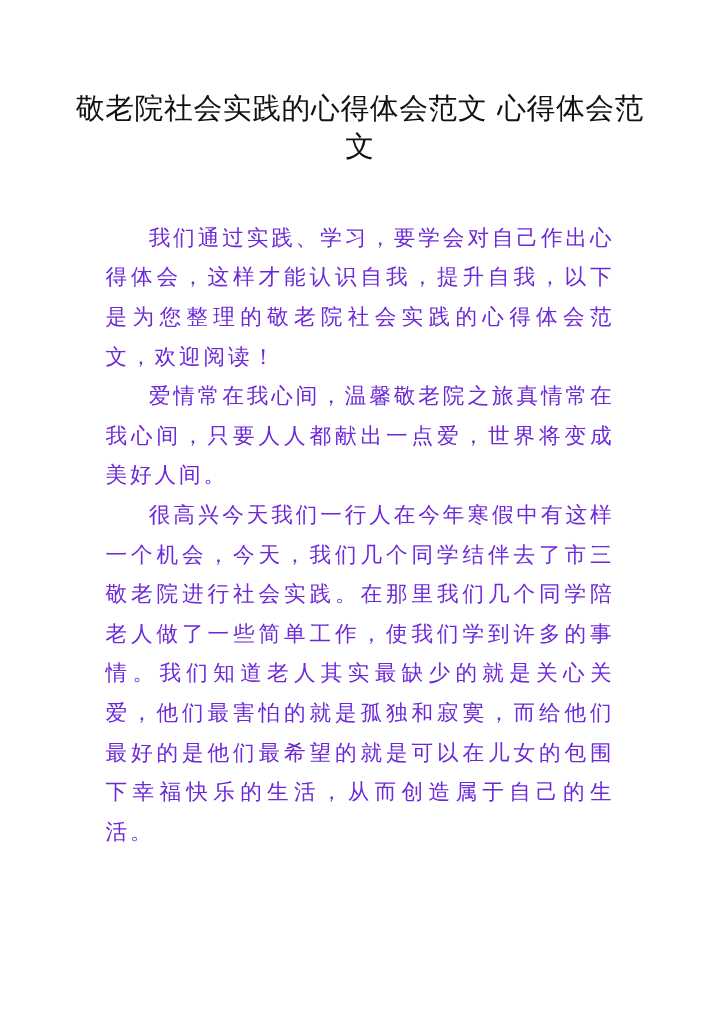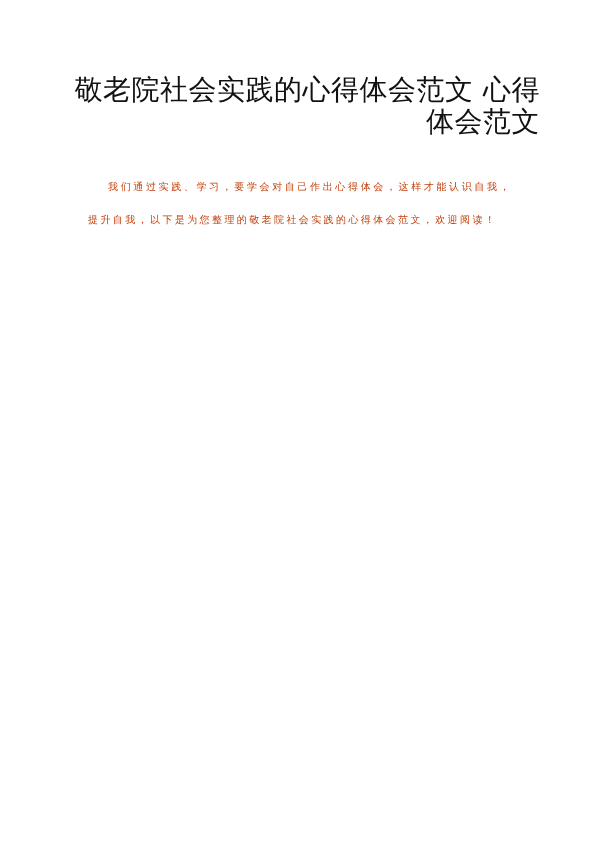--- a/index.html
+++ b/index.html
@@ -1,23 +1,25 @@
 <!DOCTYPE html>
 <html><head>
 <meta charset="utf-8">
 <style>
   html, body { margin:0; padding:0; background:#ffffff; }
   body { width:600px; height:848px; position:relative; overflow:hidden;
          font-family: "DejaVu Serif", "Liberation Serif", serif; color:#111; }
-  .title { position:absolute; left:60px; top:74px; width:480px; text-align:right;
-           font-size:28px; line-height:32px; color:#111; letter-spacing:0.5px; }
-  .body { position:absolute; left:88px; top:170px; width:424px; font-size:10px;
-          line-height:33px; color:#c2410c; letter-spacing:2.4px; text-align:justify; }
+  .title { position:absolute; left:60px; top:74px; width:480px; text-align:center;
+           font-size:24px; line-height:32px; color:#111; letter-spacing:0.5px; }
+  .body { position:absolute; left:88px; top:182px; width:424px; font-size:18px;
+          line-height:33px; color:#6d28d9; letter-spacing:2.4px; text-align:justify; }
   .body p { margin:0; text-indent:2em; }
 </style>
 </head>
 <body>
 
 <div class="title">敬老院社会实践的心得体会范文 心得体会范文</div>
 
 <div class="body">
   <p>我们通过实践、学习，要学会对自己作出心得体会，这样才能认识自我，提升自我，以下是为您整理的敬老院社会实践的心得体会范文，欢迎阅读！</p>
+  <p>爱情常在我心间，温馨敬老院之旅真情常在我心间，只要人人都献出一点爱，世界将变成美好人间。</p>
+  <p>很高兴今天我们一行人在今年寒假中有这样一个机会，今天，我们几个同学结伴去了市三敬老院进行社会实践。在那里我们几个同学陪老人做了一些简单工作，使我们学到许多的事情。我们知道老人其实最缺少的就是关心关爱，他们最害怕的就是孤独和寂寞，而给他们最好的是他们最希望的就是可以在儿女的包围下幸福快乐的生活，从而创造属于自己的生活。</p>
 </div>
 
 </body></html>

